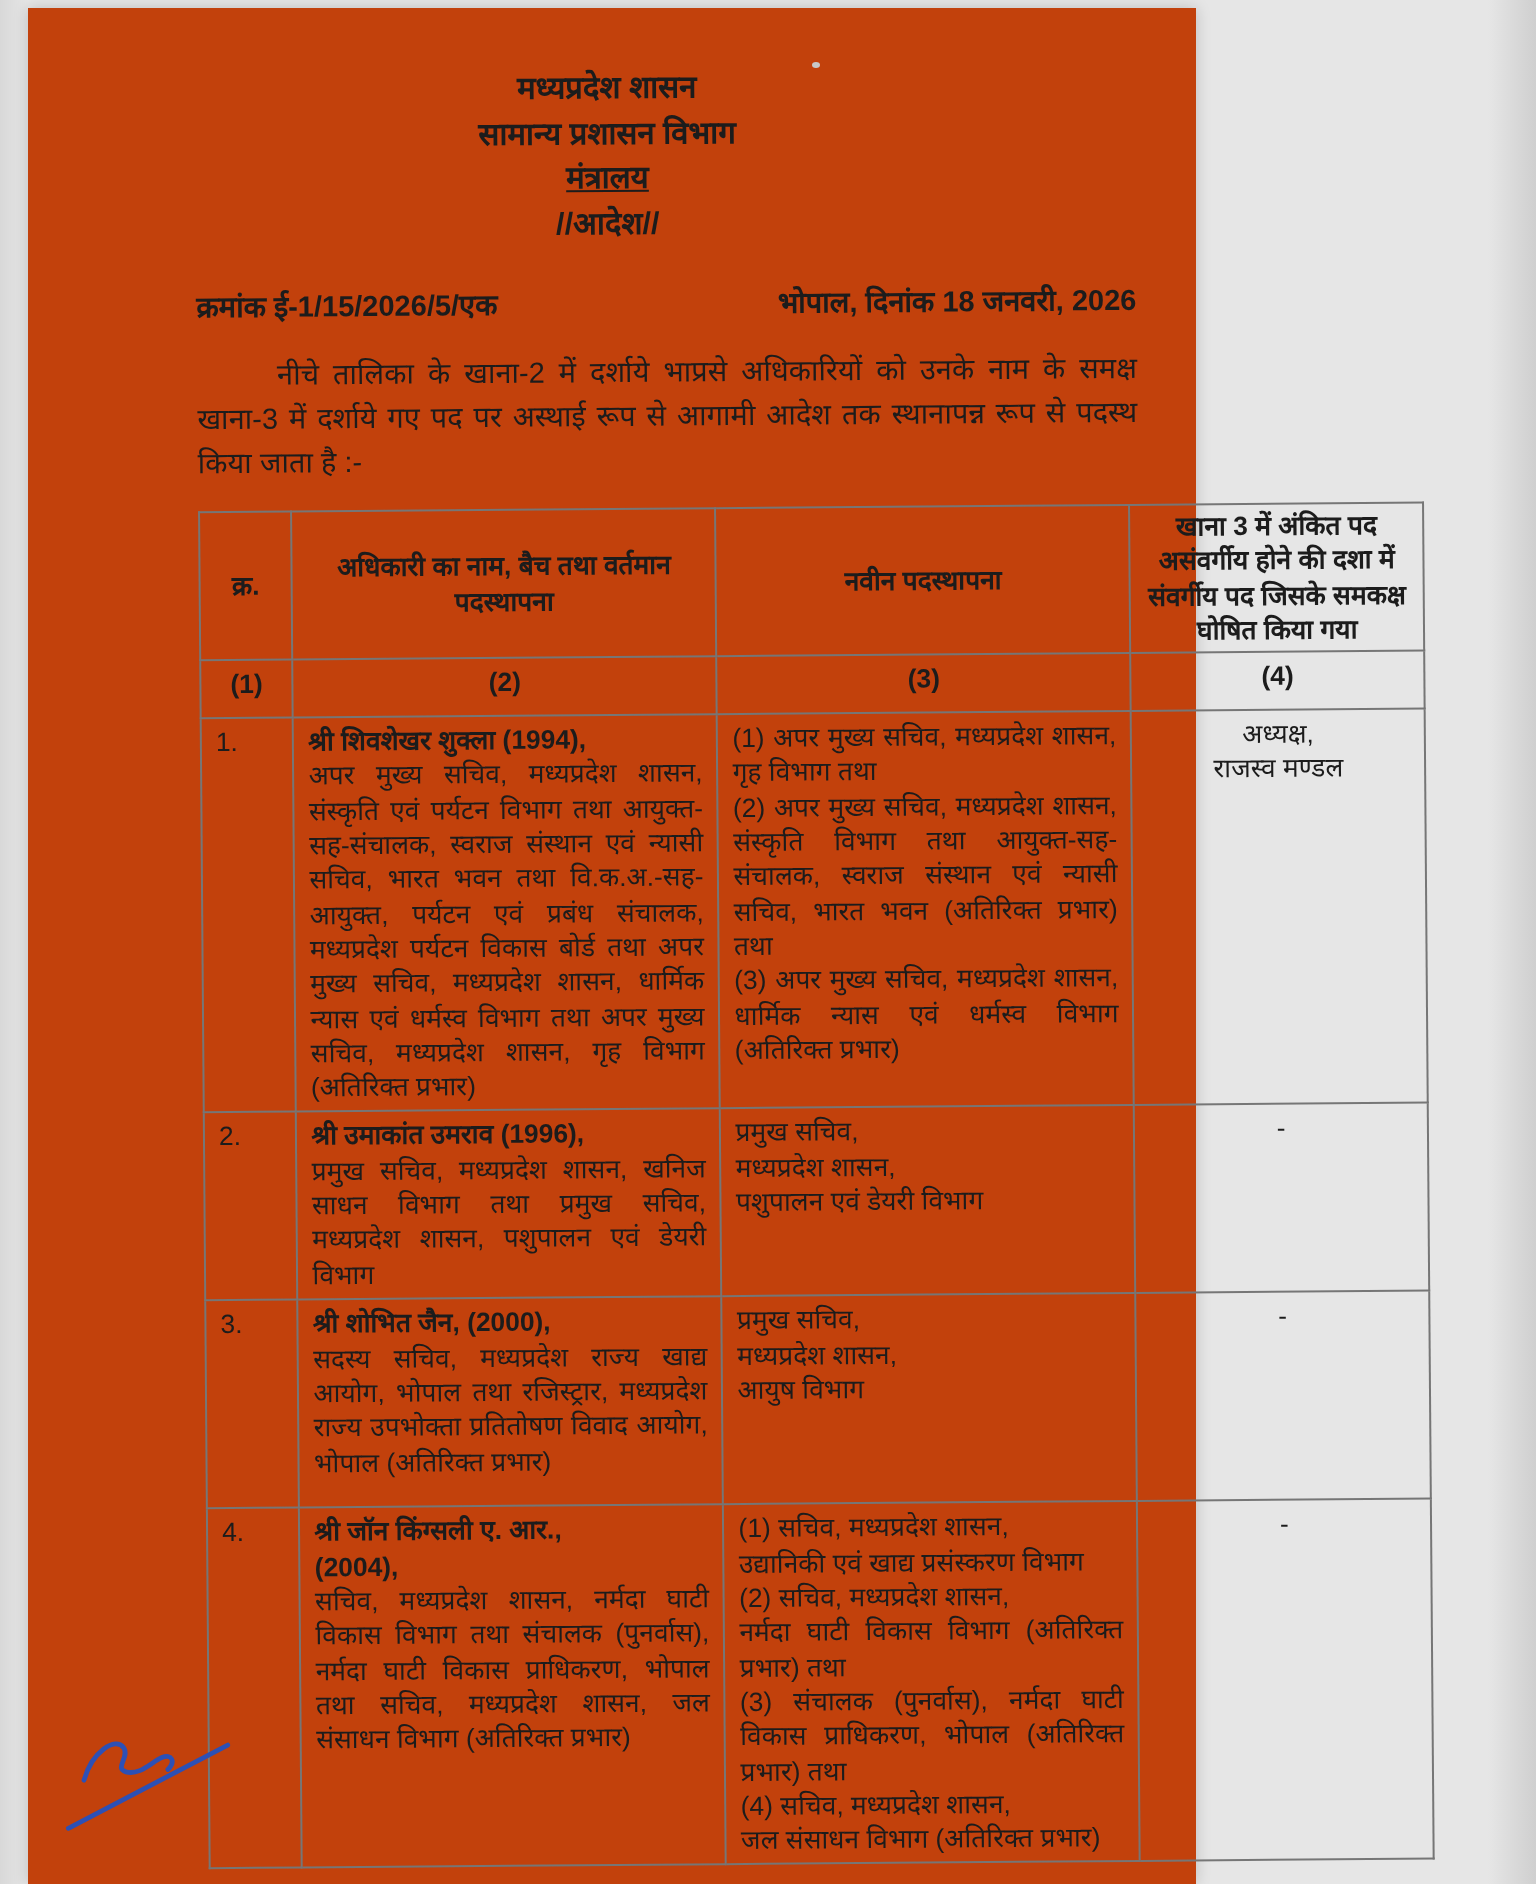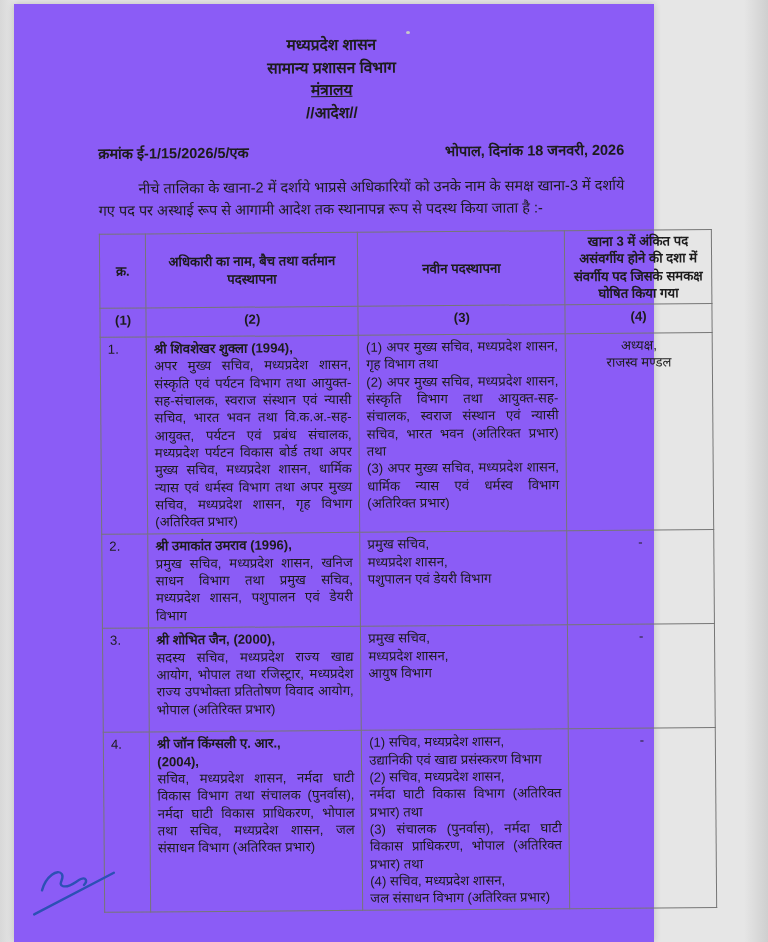--- a/index.html
+++ b/index.html
@@ -2,22 +2,22 @@
 <html><head>
 <meta charset="utf-8">
 <style>
   html,body{margin:0;padding:0}
   body{
     width:768px;height:942px;position:relative;overflow:hidden;
     background:linear-gradient(90deg,#d8d8d8 0,#e6e6e6 14px,#e6e6e6 744px,#cfcfcf 768px);
     font-family:"Liberation Sans","DejaVu Sans",sans-serif;color:#1c1c1c;
   }
   .paper{
-    position:absolute;left:14px;top:4px;width:640px;height:938px;
-    background:#8b5cf6;box-shadow:0 0 7px rgba(0,0,0,.18);
+    position:absolute;left:14px;top:4px;width:584px;height:938px;
+    background:#c2410c;box-shadow:0 0 7px rgba(0,0,0,.18);
   }
   .content{position:absolute;left:0;top:0;right:0;bottom:0;transform:rotate(-0.45deg);transform-origin:50% 40%;}
   .doc-header{margin-top:30px;text-align:center;font-weight:bold;font-size:15.5px;line-height:22.5px}
   .underline{text-decoration:underline}
   .ref-row{display:flex;justify-content:space-between;align-items:baseline;margin:17px 28px 0 86px;font-weight:bold;font-size:14.5px}
   .intro{margin:15px 28px 0 86px;font-size:14.5px;line-height:22px;text-align:justify;text-indent:40px}
   table.order{border-collapse:collapse;table-layout:fixed;width:613px;margin:12px 0 0 86px}
   table.order th,table.order td{border:1px solid #767676;font-size:13.2px;line-height:17.3px;vertical-align:top;padding:3px 7px;overflow:hidden}
   table.order th{font-weight:bold;text-align:center;vertical-align:middle;padding:2px 4px}
   .hrow{height:62px}

